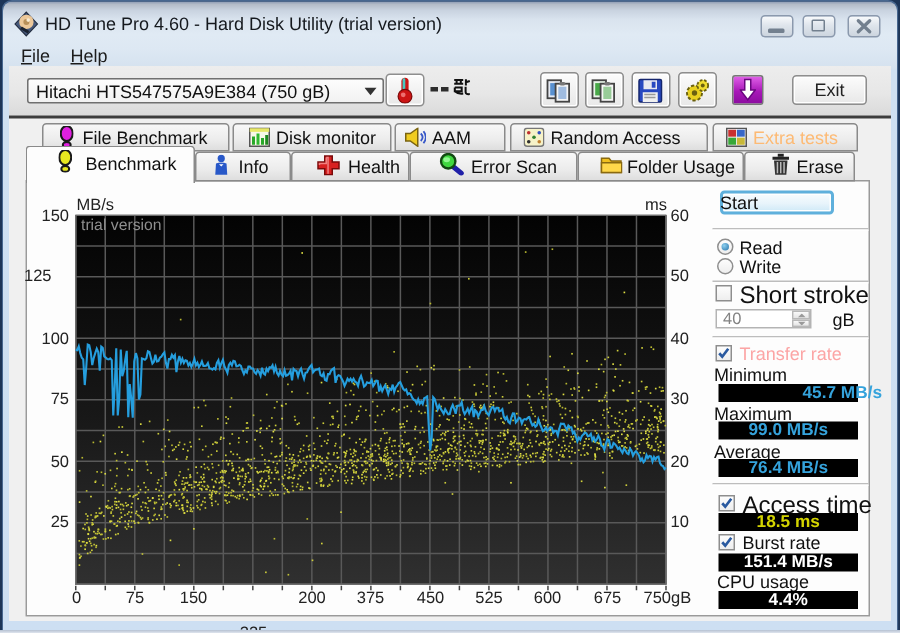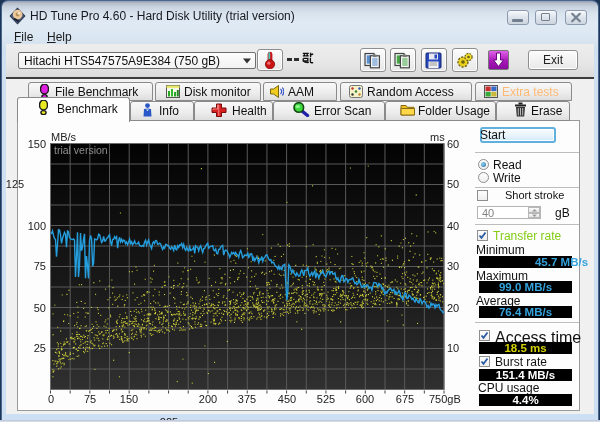--- a/index.html
+++ b/index.html
@@ -2132,21 +2132,21 @@
     <rect x="351.9" y="104.2" width="1.1" height="1.1" fill="#d2d23c"></rect>
     <rect x="212.2" y="91.0" width="1.1" height="1.1" fill="#b8b830"></rect>
     <rect x="236.4" y="58.8" width="1.1" height="1.1" fill="#b8b830"></rect>
     <rect x="64.7" y="94.0" width="1.1" height="1.1" fill="#c2c236"></rect>
     <rect x="150.9" y="25.1" width="1.1" height="1.1" fill="#e0e044"></rect>
 <polyline points="0.5,90.1 1.5,90.4 2.5,87.9 3.5,92.4 4.5,95.5 5.5,96.6 6.5,113.7 7.5,101.8 8.5,86.7 9.5,87.1 10.5,91.8 11.5,100.4 12.5,95.6 13.5,92.4 14.5,89.4 15.5,91.7 16.5,104.1 17.5,88.1 18.5,88.9 19.5,94.6 20.5,95.4 21.5,96.4 22.5,96.6 23.5,95.9 24.5,97.1 25.5,134.0 26.5,114.4 27.5,89.2 28.5,134.0 29.5,122.5 30.5,90.1 31.5,107.8 32.5,104.4 33.5,96.7 34.5,90.9 35.5,135.2 36.5,113.1 37.5,122.7 38.5,135.5 39.5,97.9 40.6,92.4 41.6,96.0 42.6,123.3 43.6,120.1 44.6,96.0 45.6,96.3 46.6,96.8 47.6,95.8 48.6,91.2 49.6,91.7 50.6,95.7 51.6,99.4 52.6,98.2 53.6,93.5 54.6,98.0 55.6,97.8 56.6,95.5 57.6,94.8 58.6,93.0 59.6,91.9 60.6,98.9 61.6,102.7 62.6,96.4 63.6,96.4 64.6,93.6 65.6,95.4 66.6,93.8 67.6,105.1 68.6,98.0 69.6,94.3 70.6,98.8 71.6,96.2 72.6,99.0 73.6,97.2 74.6,97.6 75.6,100.7 76.6,99.0 77.6,101.6 78.6,99.2 79.6,96.2 80.6,100.6 81.6,98.8 82.6,101.7 83.6,100.2 84.6,97.9 85.6,100.9 86.6,100.9 87.6,100.7 88.6,99.1 89.6,102.5 90.6,102.6 91.6,103.4 92.6,102.4 93.6,103.2 94.6,99.0 95.6,97.2 96.6,102.1 97.6,99.1 98.6,96.9 99.6,101.2 100.6,103.3 101.6,105.6 102.6,100.3 103.6,98.8 104.6,100.6 105.6,97.6 106.6,97.9 107.6,101.2 108.6,101.0 109.6,100.2 110.6,100.9 111.6,104.0 112.6,106.4 113.6,104.0 114.6,105.3 115.6,101.4 116.6,101.4 117.6,102.7 118.7,102.7 119.7,105.1 120.7,106.2 121.7,103.7 122.7,105.0 123.7,107.5 124.7,102.2 125.7,106.0 126.7,106.8 127.7,102.8 128.7,104.4 129.7,101.9 130.7,102.2 131.7,100.5 132.7,104.7 133.7,101.5 134.7,105.8 135.7,107.4 136.7,104.3 137.7,106.8 138.7,107.8 139.7,103.8 140.7,107.5 141.7,107.0 142.7,106.1 143.7,104.2 144.7,110.5 145.7,102.9 146.7,104.0 147.7,104.4 148.7,107.9 149.7,104.3 150.7,102.7 151.7,106.5 152.7,109.5 153.7,105.5 154.7,105.3 155.7,102.9 156.7,101.4 157.7,100.3 158.7,105.2 159.7,104.0 160.7,103.4 161.7,103.3 162.7,102.7 163.7,107.1 164.7,107.8 165.7,105.9 166.7,110.4 167.7,110.8 168.7,106.4 169.7,106.4 170.7,104.1 171.7,103.1 172.7,102.4 173.7,112.2 174.7,108.2 175.7,107.1 176.7,107.5 177.7,109.3 178.7,111.3 179.7,114.3 180.7,112.1 181.7,109.5 182.7,110.9 183.7,109.5 184.7,111.4 185.7,109.5 186.7,111.5 187.7,112.0 188.7,114.3 189.7,109.7 190.7,107.6 191.7,110.8 192.7,114.7 193.7,113.9 194.7,111.9 195.7,112.3 196.7,112.4 197.8,110.3 198.8,114.4 199.8,112.9 200.8,110.8 201.8,110.9 202.8,118.0 203.8,114.6 204.8,117.7 205.8,115.5 206.8,113.9 207.8,116.5 208.8,119.7 209.8,116.1 210.8,116.8 211.8,113.4 212.8,118.3 213.8,115.3 214.8,114.1 215.8,112.3 216.8,111.7 217.8,114.0 218.8,116.2 219.8,117.3 220.8,116.6 221.8,119.9 222.8,119.2 223.8,119.8 224.8,122.1 225.8,123.4 226.8,124.0 227.8,125.9 228.8,123.1 229.8,126.2 230.8,124.7 231.8,126.4 232.8,122.5 233.8,122.0 234.8,121.4 235.8,140.3 236.8,157.2 237.8,148.7 238.8,121.8 239.8,123.0 240.8,126.5 241.8,129.9 242.8,127.2 243.8,129.5 244.8,131.1 245.8,132.8 246.8,129.9 247.8,131.6 248.8,133.2 249.8,133.0 250.8,129.1 251.8,127.0 252.8,129.6 253.8,132.8 254.8,127.6 255.8,127.4 256.8,127.3 257.8,125.1 258.8,130.7 259.8,133.1 260.8,131.4 261.8,129.5 262.8,132.4 263.8,129.8 264.8,128.0 265.8,135.1 266.8,130.5 267.8,131.6 268.8,134.7 269.8,132.4 270.8,130.2 271.8,130.3 272.8,127.7 273.8,130.9 274.8,132.6 275.8,133.8 276.9,131.0 277.9,128.6 278.9,128.3 279.9,131.1 280.9,128.8 281.9,128.8 282.9,131.2 283.9,130.8 284.9,129.8 285.9,134.9 286.9,136.6 287.9,135.0 288.9,138.3 289.9,139.2 290.9,135.3 291.9,132.6 292.9,132.7 293.9,138.6 294.9,137.5 295.9,135.5 296.9,136.0 297.9,139.3 298.9,136.9 299.9,136.4 300.9,136.7 301.9,135.4 302.9,135.1 303.9,138.3 304.9,140.6 305.9,139.5 306.9,141.5 307.9,140.6 308.9,136.6 309.9,139.6 310.9,141.9 311.9,144.4 312.9,143.7 313.9,142.0 314.9,144.2 315.9,142.9 316.9,141.8 317.9,142.2 318.9,145.4 319.9,144.2 320.9,144.3 321.9,147.2 322.9,142.6 323.9,139.5 324.9,139.6 325.9,139.6 326.9,141.6 327.9,143.5 328.9,140.7 329.9,141.9 330.9,141.9 331.9,145.8 332.9,144.9 333.9,148.0 334.9,151.1 335.9,148.7 336.9,150.1 337.9,147.7 338.9,146.6 339.9,145.4 340.9,145.8 341.9,147.9 342.9,147.6 343.9,146.3 344.9,150.5 345.9,148.7 346.9,151.2 347.9,149.9 348.9,147.4 349.9,149.5 350.9,154.0 351.9,154.6 352.9,156.8 353.9,152.7 355.0,149.9 356.0,150.5 357.0,155.5 358.0,155.4 359.0,152.3 360.0,153.1 361.0,154.4 362.0,156.3 363.0,155.3 364.0,157.3 365.0,158.9 366.0,156.1 367.0,157.4 368.0,159.2 369.0,159.8 370.0,156.0 371.0,157.4 372.0,160.8 373.0,158.8 374.0,157.8 375.0,159.0 376.0,160.7 377.0,164.0 378.0,162.6 379.0,165.2 380.0,164.0 381.0,160.3 382.0,162.3 383.0,160.9 384.0,161.2 385.0,164.7 386.0,161.7 387.0,163.4 388.0,161.8 389.0,161.4 390.0,165.8 391.0,167.3 392.0,167.7 393.0,169.7 394.0,168.8" fill="none" stroke="#259ede" stroke-width="1.4"></polyline>
 </svg>
 <div class="abs" style="left:51px;top:131px;font-size:11px;color:#222;z-index:3;">MB/s</div>
 <div class="abs" style="left:430px;top:131px;font-size:11px;color:#222;z-index:3;">ms</div>
 <div class="abs" style="left:16px;top:138px;width:30px;text-align:right;font-size:11px;color:#222;z-index:3;">150</div>
-<div class="abs" style="left:0;top:178px;width:30px;text-align:center;font-size:11px;color:#222;z-index:3;">125</div>
+<div class="abs" style="left:16px;top:178px;width:30px;text-align:left;font-size:11px;color:#222;z-index:3;">125</div>
 <div class="abs" style="left:16px;top:220px;width:30px;text-align:right;font-size:11px;color:#222;z-index:3;">100</div>
 <div class="abs" style="left:16px;top:260px;width:30px;text-align:right;font-size:11px;color:#222;z-index:3;">75</div>
 <div class="abs" style="left:16px;top:302px;width:30px;text-align:right;font-size:11px;color:#222;z-index:3;">50</div>
 <div class="abs" style="left:16px;top:342px;width:30px;text-align:right;font-size:11px;color:#222;z-index:3;">25</div>
 <div class="abs" style="left:447px;top:138px;font-size:11px;color:#222;z-index:3;">60</div>
 <div class="abs" style="left:447px;top:178px;font-size:11px;color:#222;z-index:3;">50</div>
 <div class="abs" style="left:447px;top:220px;font-size:11px;color:#222;z-index:3;">40</div>
 <div class="abs" style="left:447px;top:260px;font-size:11px;color:#222;z-index:3;">30</div>
 <div class="abs" style="left:447px;top:302px;font-size:11px;color:#222;z-index:3;">20</div>
 <div class="abs" style="left:447px;top:342px;font-size:11px;color:#222;z-index:3;">10</div>
@@ -2164,36 +2164,36 @@
 <div class="abs" style="left:480px;top:127px;width:76px;height:16px;border:2px solid #5fb0dc;border-radius:3px;background:linear-gradient(#f8fcfe,#e8f4fb 55%,#cfe9f7);box-shadow:inset 0 0 0 1px #fff;z-index:3;"></div>
 <div class="abs" style="left:480px;top:128px;width:76px;text-align:left;font-size:12px;color:#111;z-index:4;">Start</div>
 <div class="abs" style="left:475px;top:152px;width:104px;height:2px;border-top:1px solid #bdbdbd;border-bottom:1px solid #fff;z-index:3;"></div>
 <div class="abs" style="left:478px;top:159px;width:11px;height:11px;border-radius:50%;border:1px solid #8e8e8e;background:linear-gradient(#fdfdfd,#eee);z-index:3;"></div>
 <div class="abs" style="left:481px;top:162px;width:5px;height:5px;border-radius:50%;background:radial-gradient(circle at 35% 35%, #8ed0f0, #2572a8);z-index:4;"></div>
 <div class="abs" style="left:493px;top:158px;font-size:12px;color:#111;z-index:3;">Read</div>
 <div class="abs" style="left:478px;top:172px;width:11px;height:11px;border-radius:50%;border:1px solid #8e8e8e;background:linear-gradient(#fdfdfd,#eee);z-index:3;"></div>
 <div class="abs" style="left:493px;top:171px;font-size:12px;color:#111;z-index:3;">Write</div>
 <div class="abs" style="left:475px;top:187px;width:104px;height:2px;border-top:1px solid #bdbdbd;border-bottom:1px solid #fff;z-index:3;"></div>
 <div class="abs" style="left:477px;top:190px;width:11px;height:11px;border:1px solid #8e8e8e;background:linear-gradient(#fdfdfd,#eee);z-index:3;"></div>
-<div class="abs" style="left:493px;top:189px;font-size:11px;color:#111;z-index:3;margin-left:12px;">Short stroke</div>
+<div class="abs" style="left:493px;top:189px;font-size:16px;color:#111;z-index:3;">Short stroke</div>
 <div class="abs" style="left:477px;top:206px;width:64px;height:13px;border:1px solid #b4b4b4;background:#fff;z-index:3;"></div>
 <div class="abs" style="left:482px;top:207px;font-size:11px;color:#838383;z-index:4;">40</div>
 <div class="abs" style="left:528px;top:207px;width:12px;height:5.5px;border:1px solid #b8b8b8;background:linear-gradient(#fafafa,#e4e4e4);z-index:4;"></div>
 <div class="abs" style="left:528px;top:212.5px;width:12px;height:5.5px;border:1px solid #b8b8b8;background:linear-gradient(#fafafa,#e4e4e4);z-index:4;"></div>
 <svg class="abs" style="left:531px;top:208.5px;z-index:5" width="7" height="8" viewBox="0 0 7 8">
     <polygon points="3.5,0 6,2.5 1,2.5" fill="#9a9a9a"></polygon>
     <polygon points="1,5.5 6,5.5 3.5,8" fill="#9a9a9a"></polygon>
   </svg>
 <div class="abs" style="left:555px;top:206px;font-size:12px;color:#111;z-index:3;">gB</div>
 <div class="abs" style="left:475px;top:224px;width:104px;height:2px;border-top:1px solid #bdbdbd;border-bottom:1px solid #fff;z-index:3;"></div>
 <div class="abs" style="left:477px;top:230px;width:11px;height:11px;border:1px solid #8e8e8e;background:linear-gradient(#fdfdfd,#eee);z-index:3;"></div>
 <svg class="abs" style="left:478px;top:231px;z-index:4" width="9" height="9" viewBox="0 0 9 9">
     <path d="M1.5 4.5 L3.5 6.8 L7.5 1.5" stroke="#2a5aa0" stroke-width="1.8" fill="none"></path>
   </svg>
-<div class="abs" style="left:493px;top:229px;font-size:12px;color:#84cc16;z-index:3;text-align:center;">Transfer rate</div>
+<div class="abs" style="left:493px;top:229px;font-size:12px;color:#fca5a5;z-index:3;text-align:center;">Transfer rate</div>
 <div class="abs" style="left:476px;top:243px;font-size:12px;color:#111;z-index:3;">Minimum</div>
 <div class="abs" style="left:479px;top:256px;width:93px;height:12px;background:#000;z-index:3;"></div>
 <div class="abs" style="left:479px;top:256px;width:93px;text-align:center;font-size:11.5px;font-weight:bold;color:#35a3dc;z-index:4;line-height:12px;margin-left:36px;">45.7 MB/s</div>
 <div class="abs" style="left:476px;top:269px;font-size:12px;color:#111;z-index:3;">Maximum</div>
 <div class="abs" style="left:479px;top:281px;width:93px;height:12px;background:#000;z-index:3;"></div>
 <div class="abs" style="left:479px;top:281px;width:93px;text-align:center;font-size:11.5px;font-weight:bold;color:#35a3dc;z-index:4;line-height:12px;">99.0 MB/s</div>
 <div class="abs" style="left:476px;top:294px;font-size:12px;color:#111;z-index:3;">Average</div>
 <div class="abs" style="left:479px;top:306px;width:93px;height:12px;background:#000;z-index:3;"></div>
 <div class="abs" style="left:479px;top:306px;width:93px;text-align:center;font-size:11.5px;font-weight:bold;color:#35a3dc;z-index:4;line-height:12px;">76.4 MB/s</div>
 <div class="abs" style="left:475px;top:322px;width:104px;height:2px;border-top:1px solid #bdbdbd;border-bottom:1px solid #fff;z-index:3;"></div>

